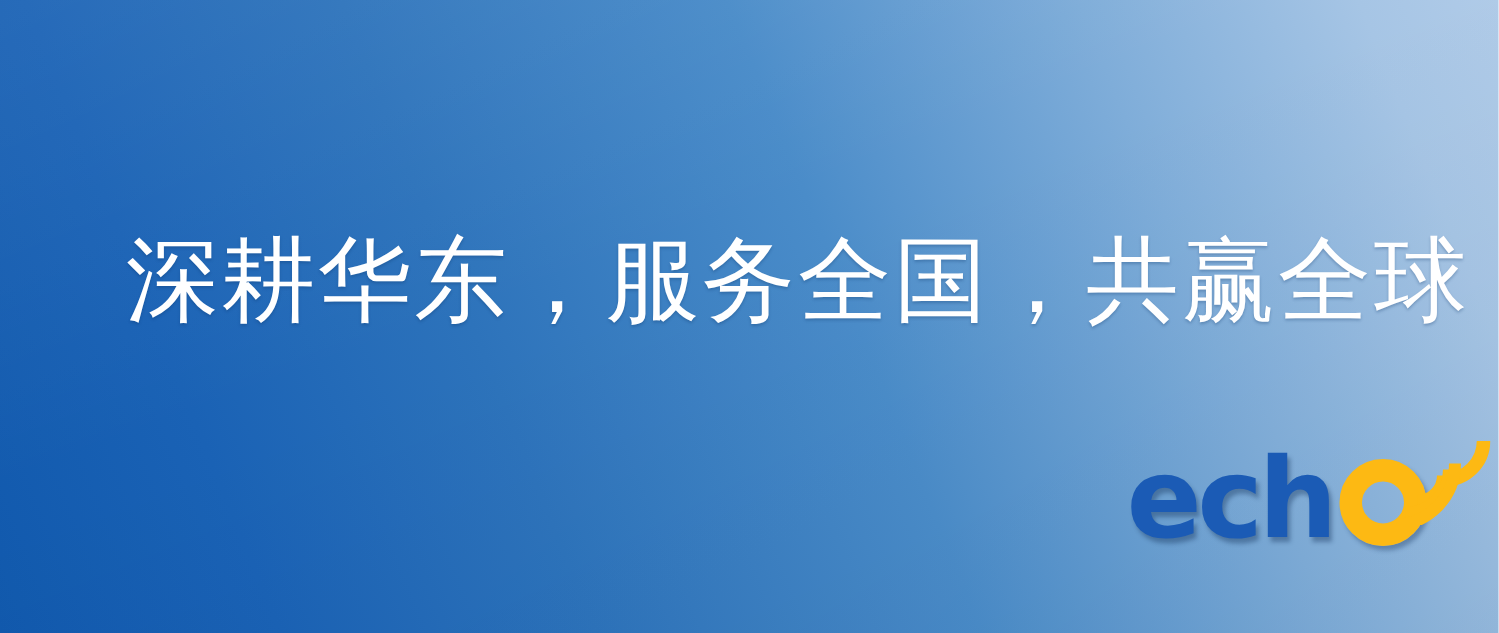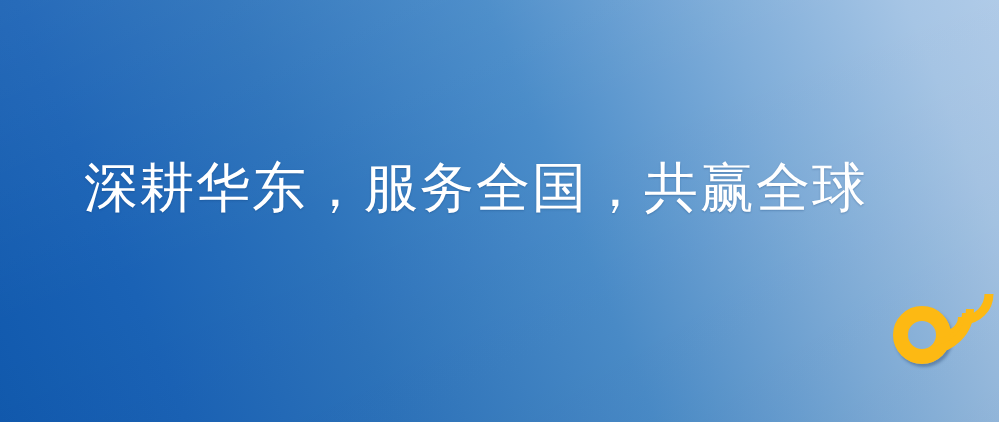--- a/index.html
+++ b/index.html
@@ -37,21 +37,21 @@
       rgba(255,255,255,0.00) 42%,
       rgba(0,0,0,0.03) 100%);
     pointer-events: none;
   }
 
   #headline {
     position: absolute;
     left: 84px;
     top: 152px;
     font-family: "Liberation Serif", "DejaVu Serif", serif;
-    font-size: 54px;
+    font-size: 62px;
     line-height: 72px;
     color: #ffffff;
     letter-spacing: 2px;
     white-space: nowrap;
     text-shadow: 0 1px 2px rgba(10,50,100,0.28);
   }
 
   #subtitle {
     position: absolute;
     left: 85px;
@@ -139,20 +139,21 @@
 
   <div id="sheen"></div>
 
   <div id="headline">深耕华东，服务全国，共赢全球</div>
 
 
   <div id="logo">
 
     <div id="logo-wordmark">
 
+      <span class="echo-text">ech</span>
 
       <span class="echo-o"></span>
 
       <svg id="signal-arcs" viewBox="0 0 64 62">
         <g fill="none" stroke="#fdb913" stroke-width="9" stroke-linecap="butt">
           <path d="M 6 58 A 26 26 0 0 1 32 32" transform="rotate(180 32 32)"></path>
         </g>
         <g fill="none" stroke="#fdb913" stroke-linecap="butt">
           <path d="M 14 46 A 17 17 0 0 1 31 29" stroke-width="8" transform="rotate(180 22.5 37.5)"></path>
           <path d="M 6 54 A 29 29 0 0 1 35 25" stroke-width="8" transform="rotate(180 20.5 39.5)"></path>

